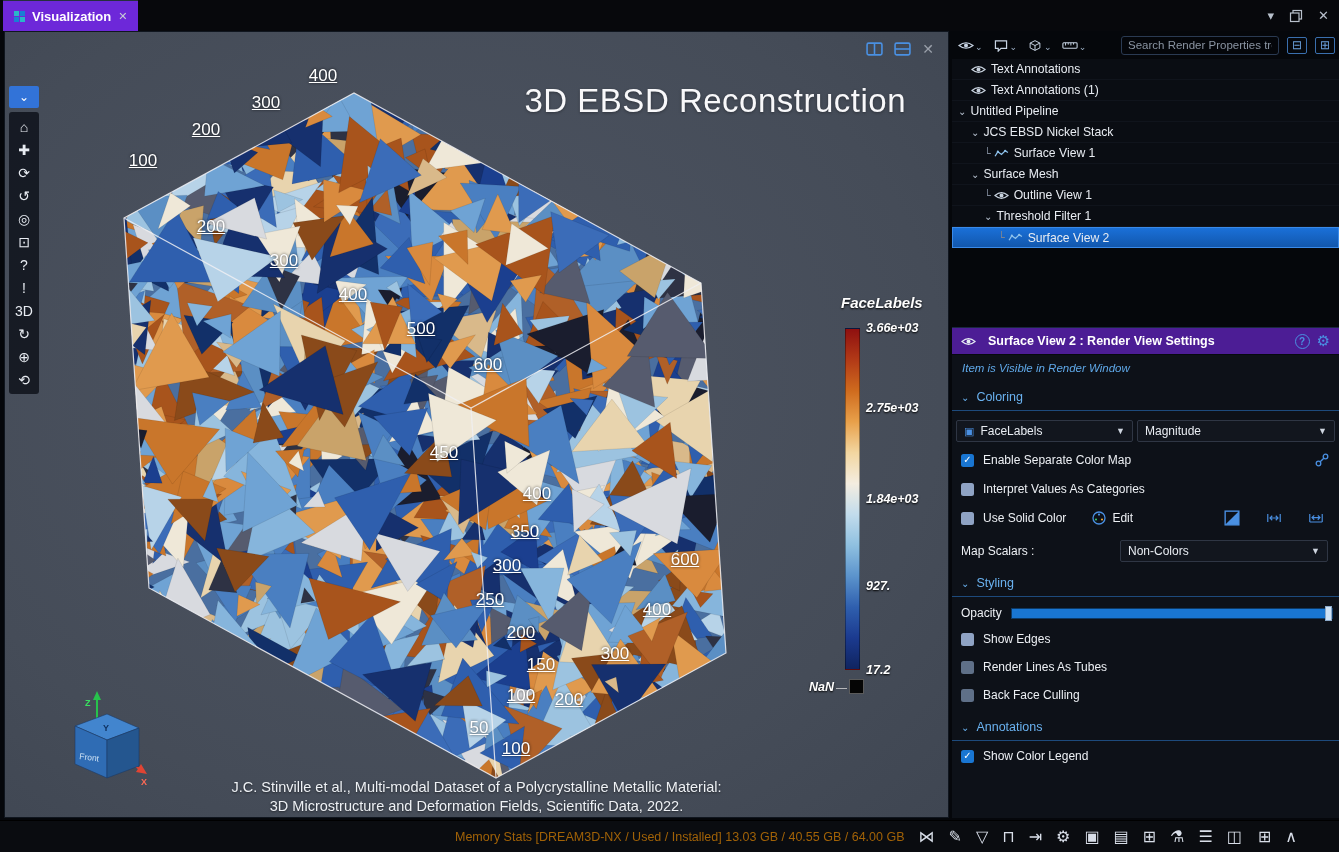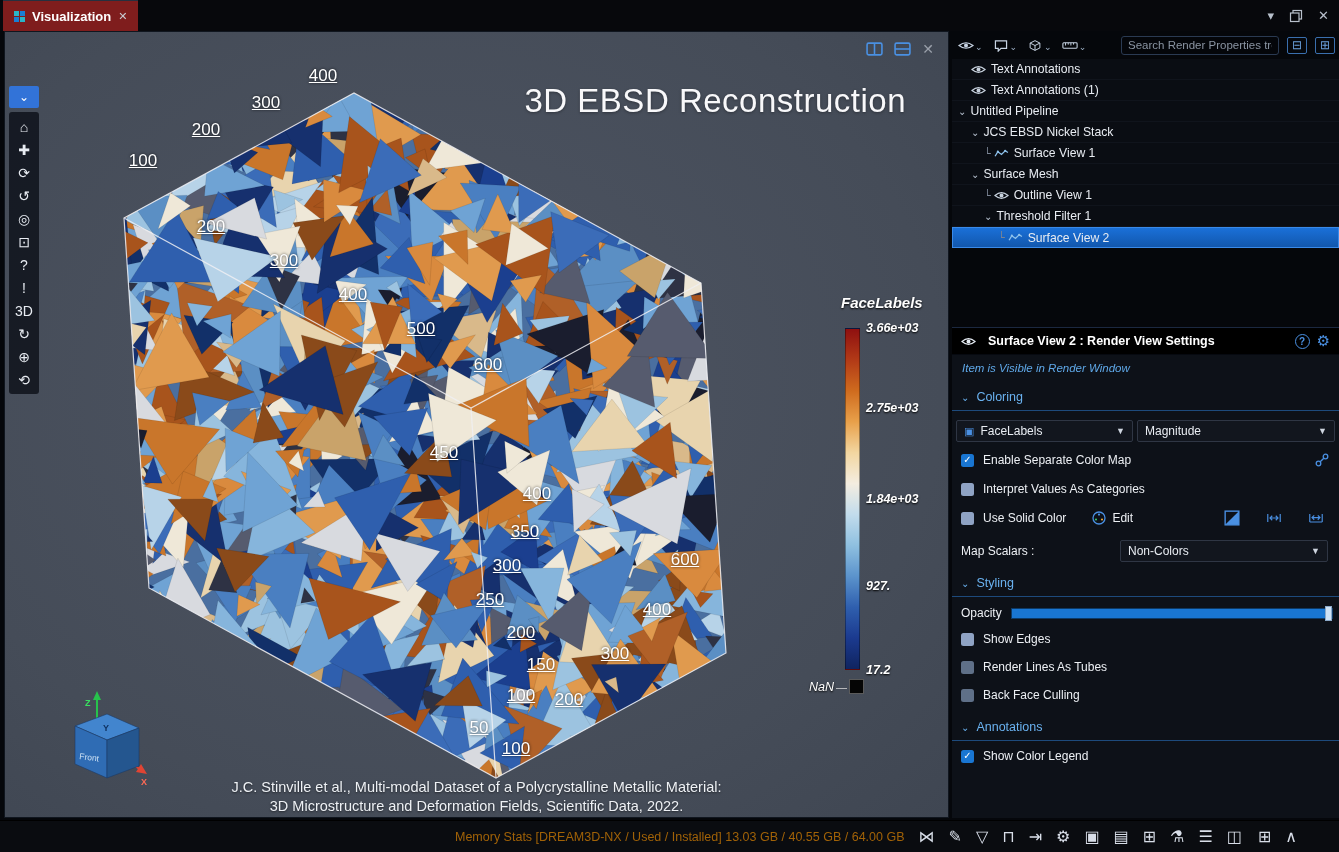--- a/index.html
+++ b/index.html
@@ -2,21 +2,21 @@
 <html><head>
 <meta charset="utf-8">
 <style>
   * { margin:0; padding:0; box-sizing:border-box; }
   html,body { background:#000; }
   body { font-family:"Liberation Sans", sans-serif; }
   #app { position:relative; width:1339px; height:852px; overflow:hidden; background:#05070b; }
 
   
   .titlebar { position:absolute; left:0; top:0; right:0; height:31px; background:#07080c; }
-  .tab { position:absolute; left:3px; top:0; height:31px; min-width:128px; background:#7f1d1d;
+  .tab { position:absolute; left:3px; top:0; height:31px; min-width:128px; background:#6d28d9;
          display:flex; align-items:center; gap:7px; padding:0 11px; border-top:1px solid #26303f; }
   .tab-label { color:#fff; font-size:13px; font-weight:bold; }
   .tab-x { color:#c8ccd4; font-size:11px; cursor:default; }
   .tb-controls { position:absolute; right:10px; top:0; height:31px; display:flex; align-items:center; gap:15px; }
   .tbc { color:#b8c0cc; font-size:13px; }
 
   
   .render-area { position:absolute; left:4px; top:31px; width:945px; height:787px;
                  background:radial-gradient(ellipse at 45% 45%, #4e5563 0%, #454c58 70%, #3f4652 100%);
                  border:1px solid #10161f; overflow:hidden; }
@@ -36,21 +36,21 @@
            text-shadow:0 0 3px rgba(0,0,0,.75);text-decoration:underline; }
 
   .cb-wrap { position:absolute; left:836px; top:262px; width:110px; }
   .cb-title { font-style:italic; font-weight:bold; font-size:15px; color:#fff; text-shadow:0 1px 2px #000; }
   .cb-bar-row { position:relative; margin-top:17px; height:342px; }
   #cb-bar { position:absolute; left:4px; top:0; width:15px; height:342px; border:1px solid rgba(0,0,0,.35); }
   #cb-ticks { position:absolute; left:25px; top:0; height:342px; }
   .cbtick { position:absolute; transform:translateY(-50%); white-space:nowrap; color:#fff;
             font-size:12.5px; font-weight:bold; font-style:italic; text-shadow:0 1px 2px #000; }
   .nan-row { display:flex; align-items:center; gap:2px; margin-top:9px; margin-left:-32px; }
-  .nan-label { color:#fff; font-size:12.5px; font-weight:normal; font-style:italic; text-shadow:0 1px 2px #000; }
+  .nan-label { color:#fff; font-size:12.5px; font-weight:bold; font-style:italic; text-shadow:0 1px 2px #000; }
   .nan-dash { color:#d8d8d8; font-size:11px; }
   .nan-swatch { width:15px; height:15px; background:#050505; border:1px solid #5a5a5a; }
 
   .orient { position:absolute; left:52px; top:654px; width:100px; height:104px; }
 
   .citation { position:absolute; left:0; right:0; top:746px; text-align:center; color:#eef1f5;
               font-size:14.5px; line-height:1.28; text-shadow:0 1px 2px rgba(0,0,0,.5); }
 
   .view-controls { position:absolute; right:14px; top:9px; display:flex; align-items:center; gap:11px; }
   .vc { width:17px; height:14px; }
@@ -73,21 +73,21 @@
   .trow { height:21px; display:flex; align-items:center; background:#0a0d13; border-bottom:1px solid #10141c;
           font-size:12.2px; color:#e8ecf2; white-space:nowrap; }
   .trow.sel { background:linear-gradient(#1a70d8,#1257ad); border:1px solid #3a8ae8; }
   .chev { color:#b8c2d0; font-size:10px; margin-right:4px; }
   .conn { color:#7a8494; font-family:"DejaVu Sans Mono",monospace; font-size:11px; margin-right:3px; }
   .ticon { width:15px; height:11px; margin-right:5px; }
   .tlabel { }
 
   .props { position:absolute; left:0; right:0; top:296px; bottom:0; background:#0d1118; overflow:hidden;
            border-top:1px solid #1b2840; }
-  .props-header { height:27px; background:#000000; display:flex; align-items:center; gap:7px; padding:0 9px;
+  .props-header { height:27px; background:#4c1d95; display:flex; align-items:center; gap:7px; padding:0 9px;
                   border-bottom:1px solid #060910; }
   .ph-title { flex:1; color:#fff; font-size:12.5px; font-weight:bold; }
   .ph-help { width:15px; height:15px; border:1.5px solid #4a90e2; border-radius:50%; color:#4a90e2;
              font-size:10px; font-weight:bold; text-align:center; line-height:13px; }
   .ph-gear { color:#4a90e2; font-size:15px; }
   .vis-note { padding:7px 10px 4px; color:#5fa8e8; font-size:11.5px; font-style:italic; }
   .section-h { display:flex; align-items:center; gap:7px; margin-top:9px; padding:3px 9px 6px;
                color:#6ab2f0; font-size:12.5px; border-bottom:1px solid #1d4a7c; }
   .sec-chev { font-size:10px; }
   .drow { display:flex; gap:4px; margin:9px 4px 2px; }

